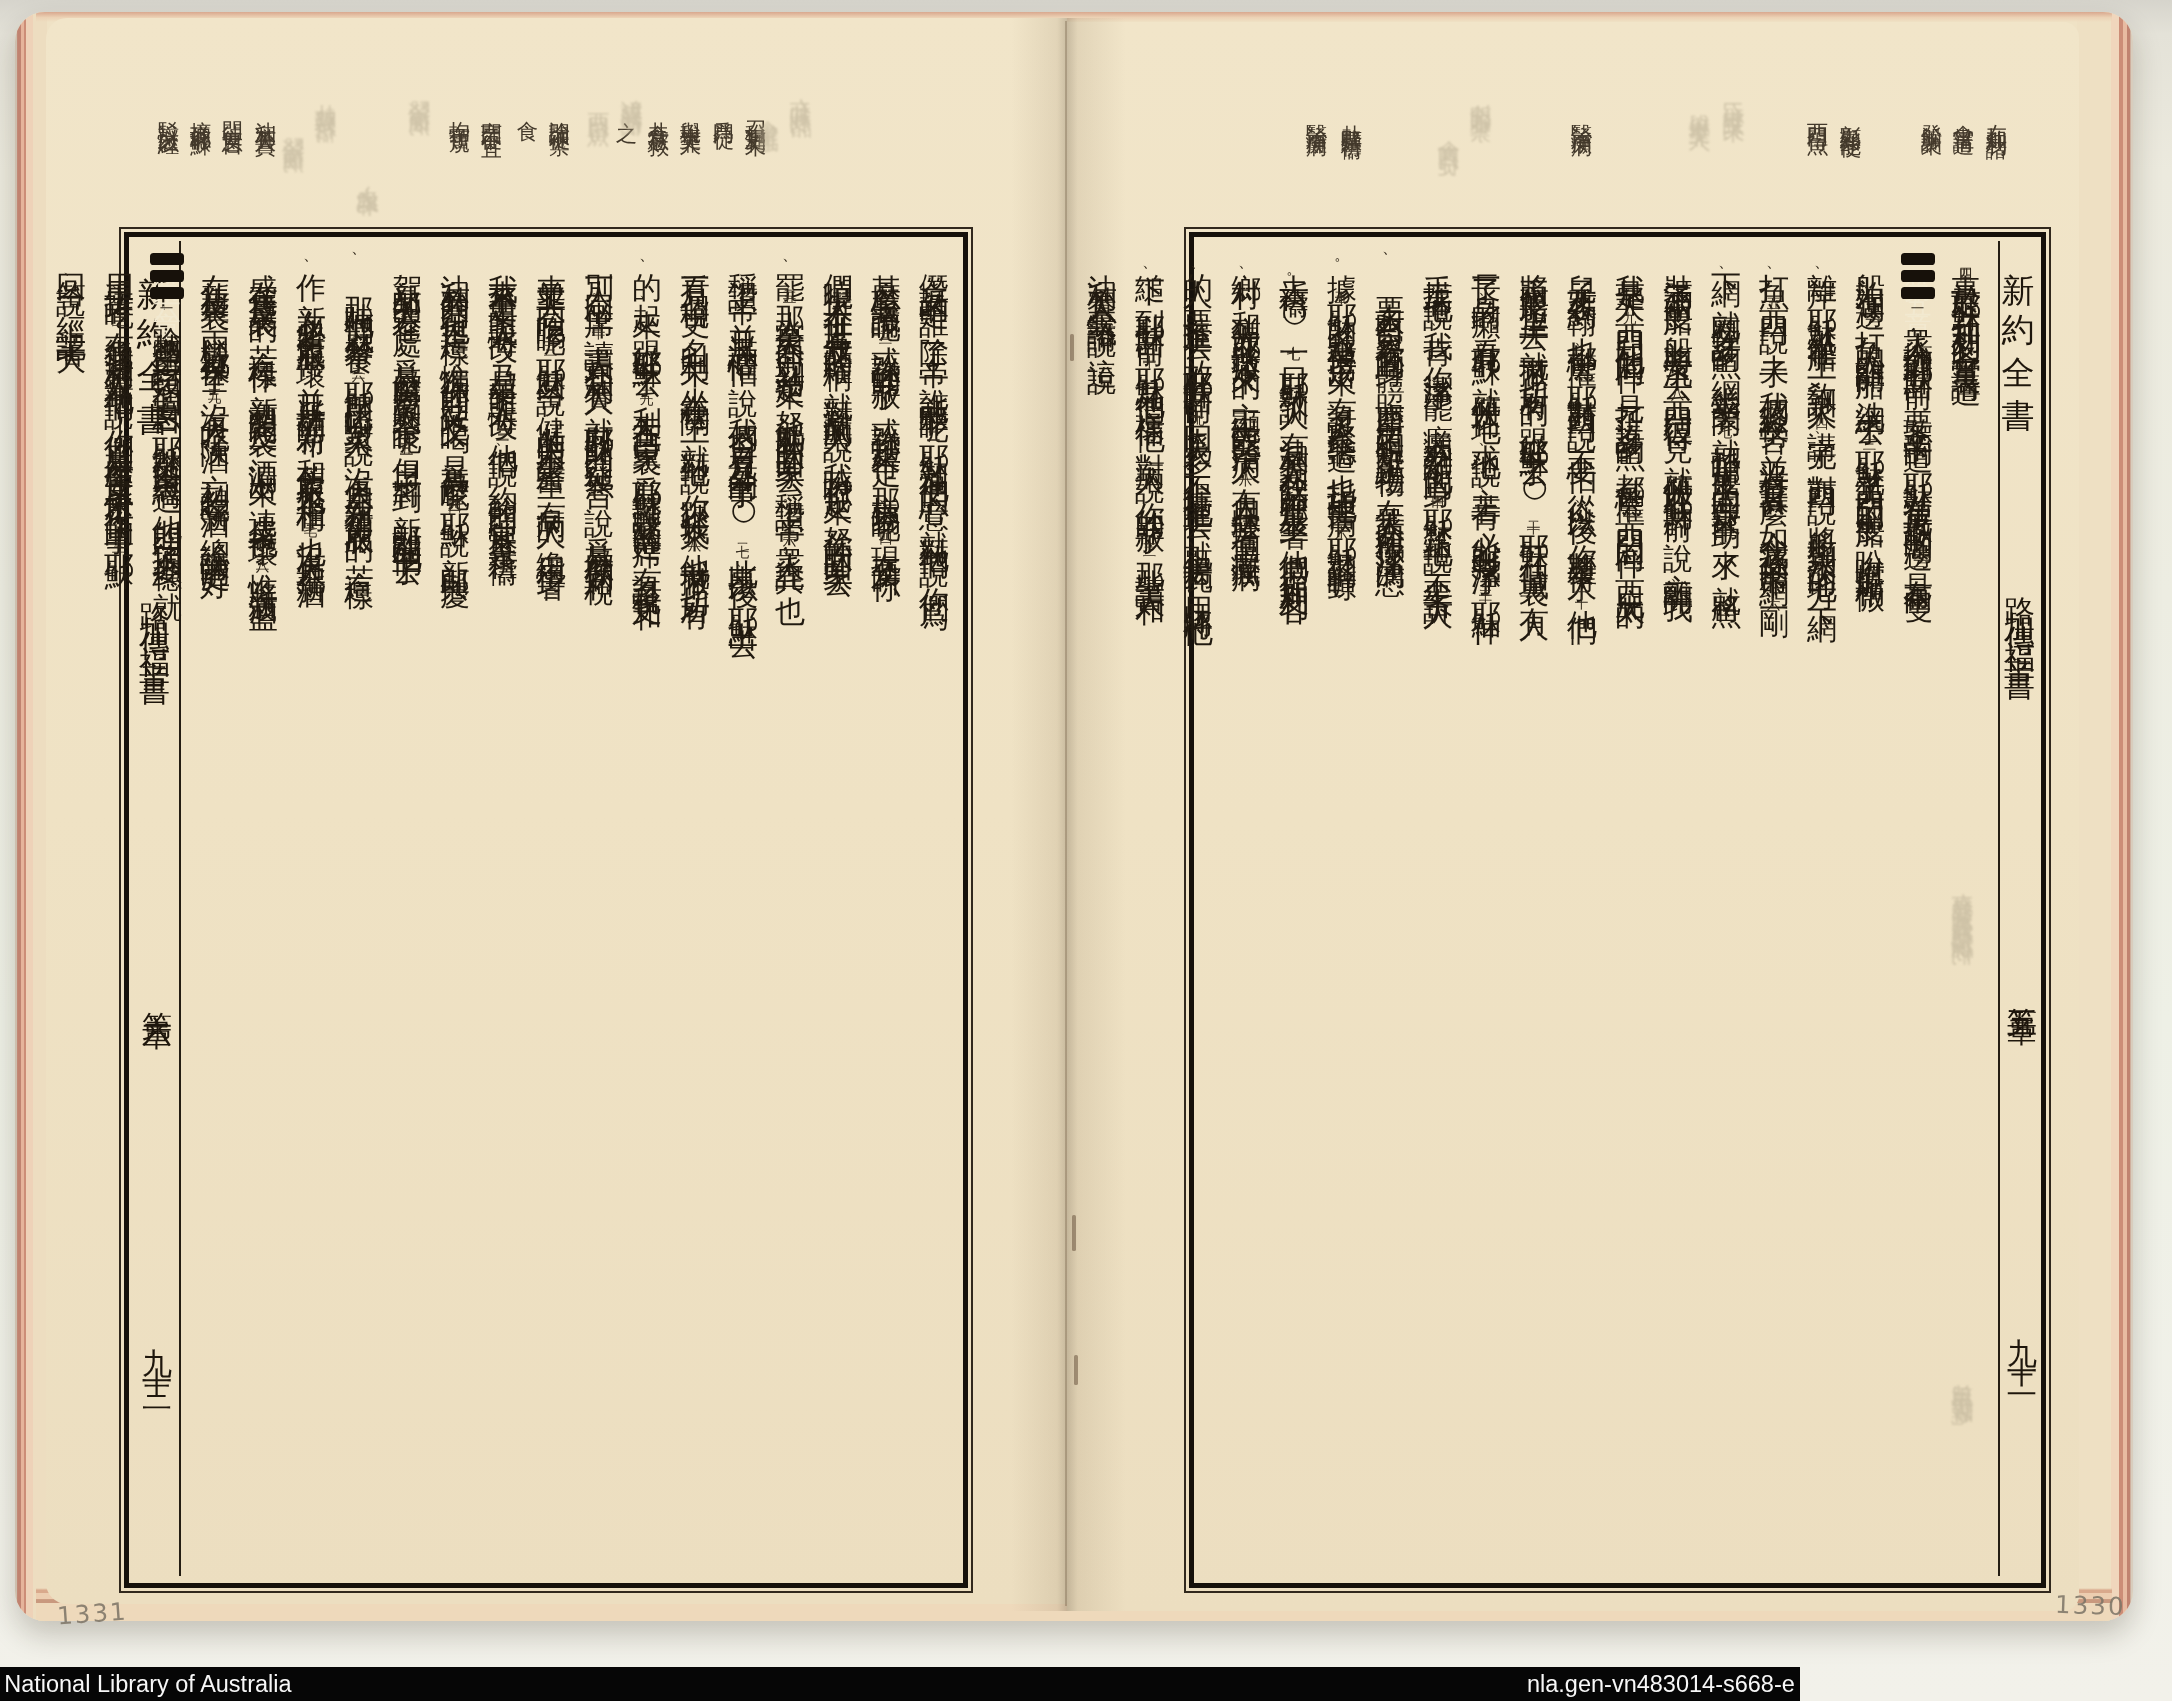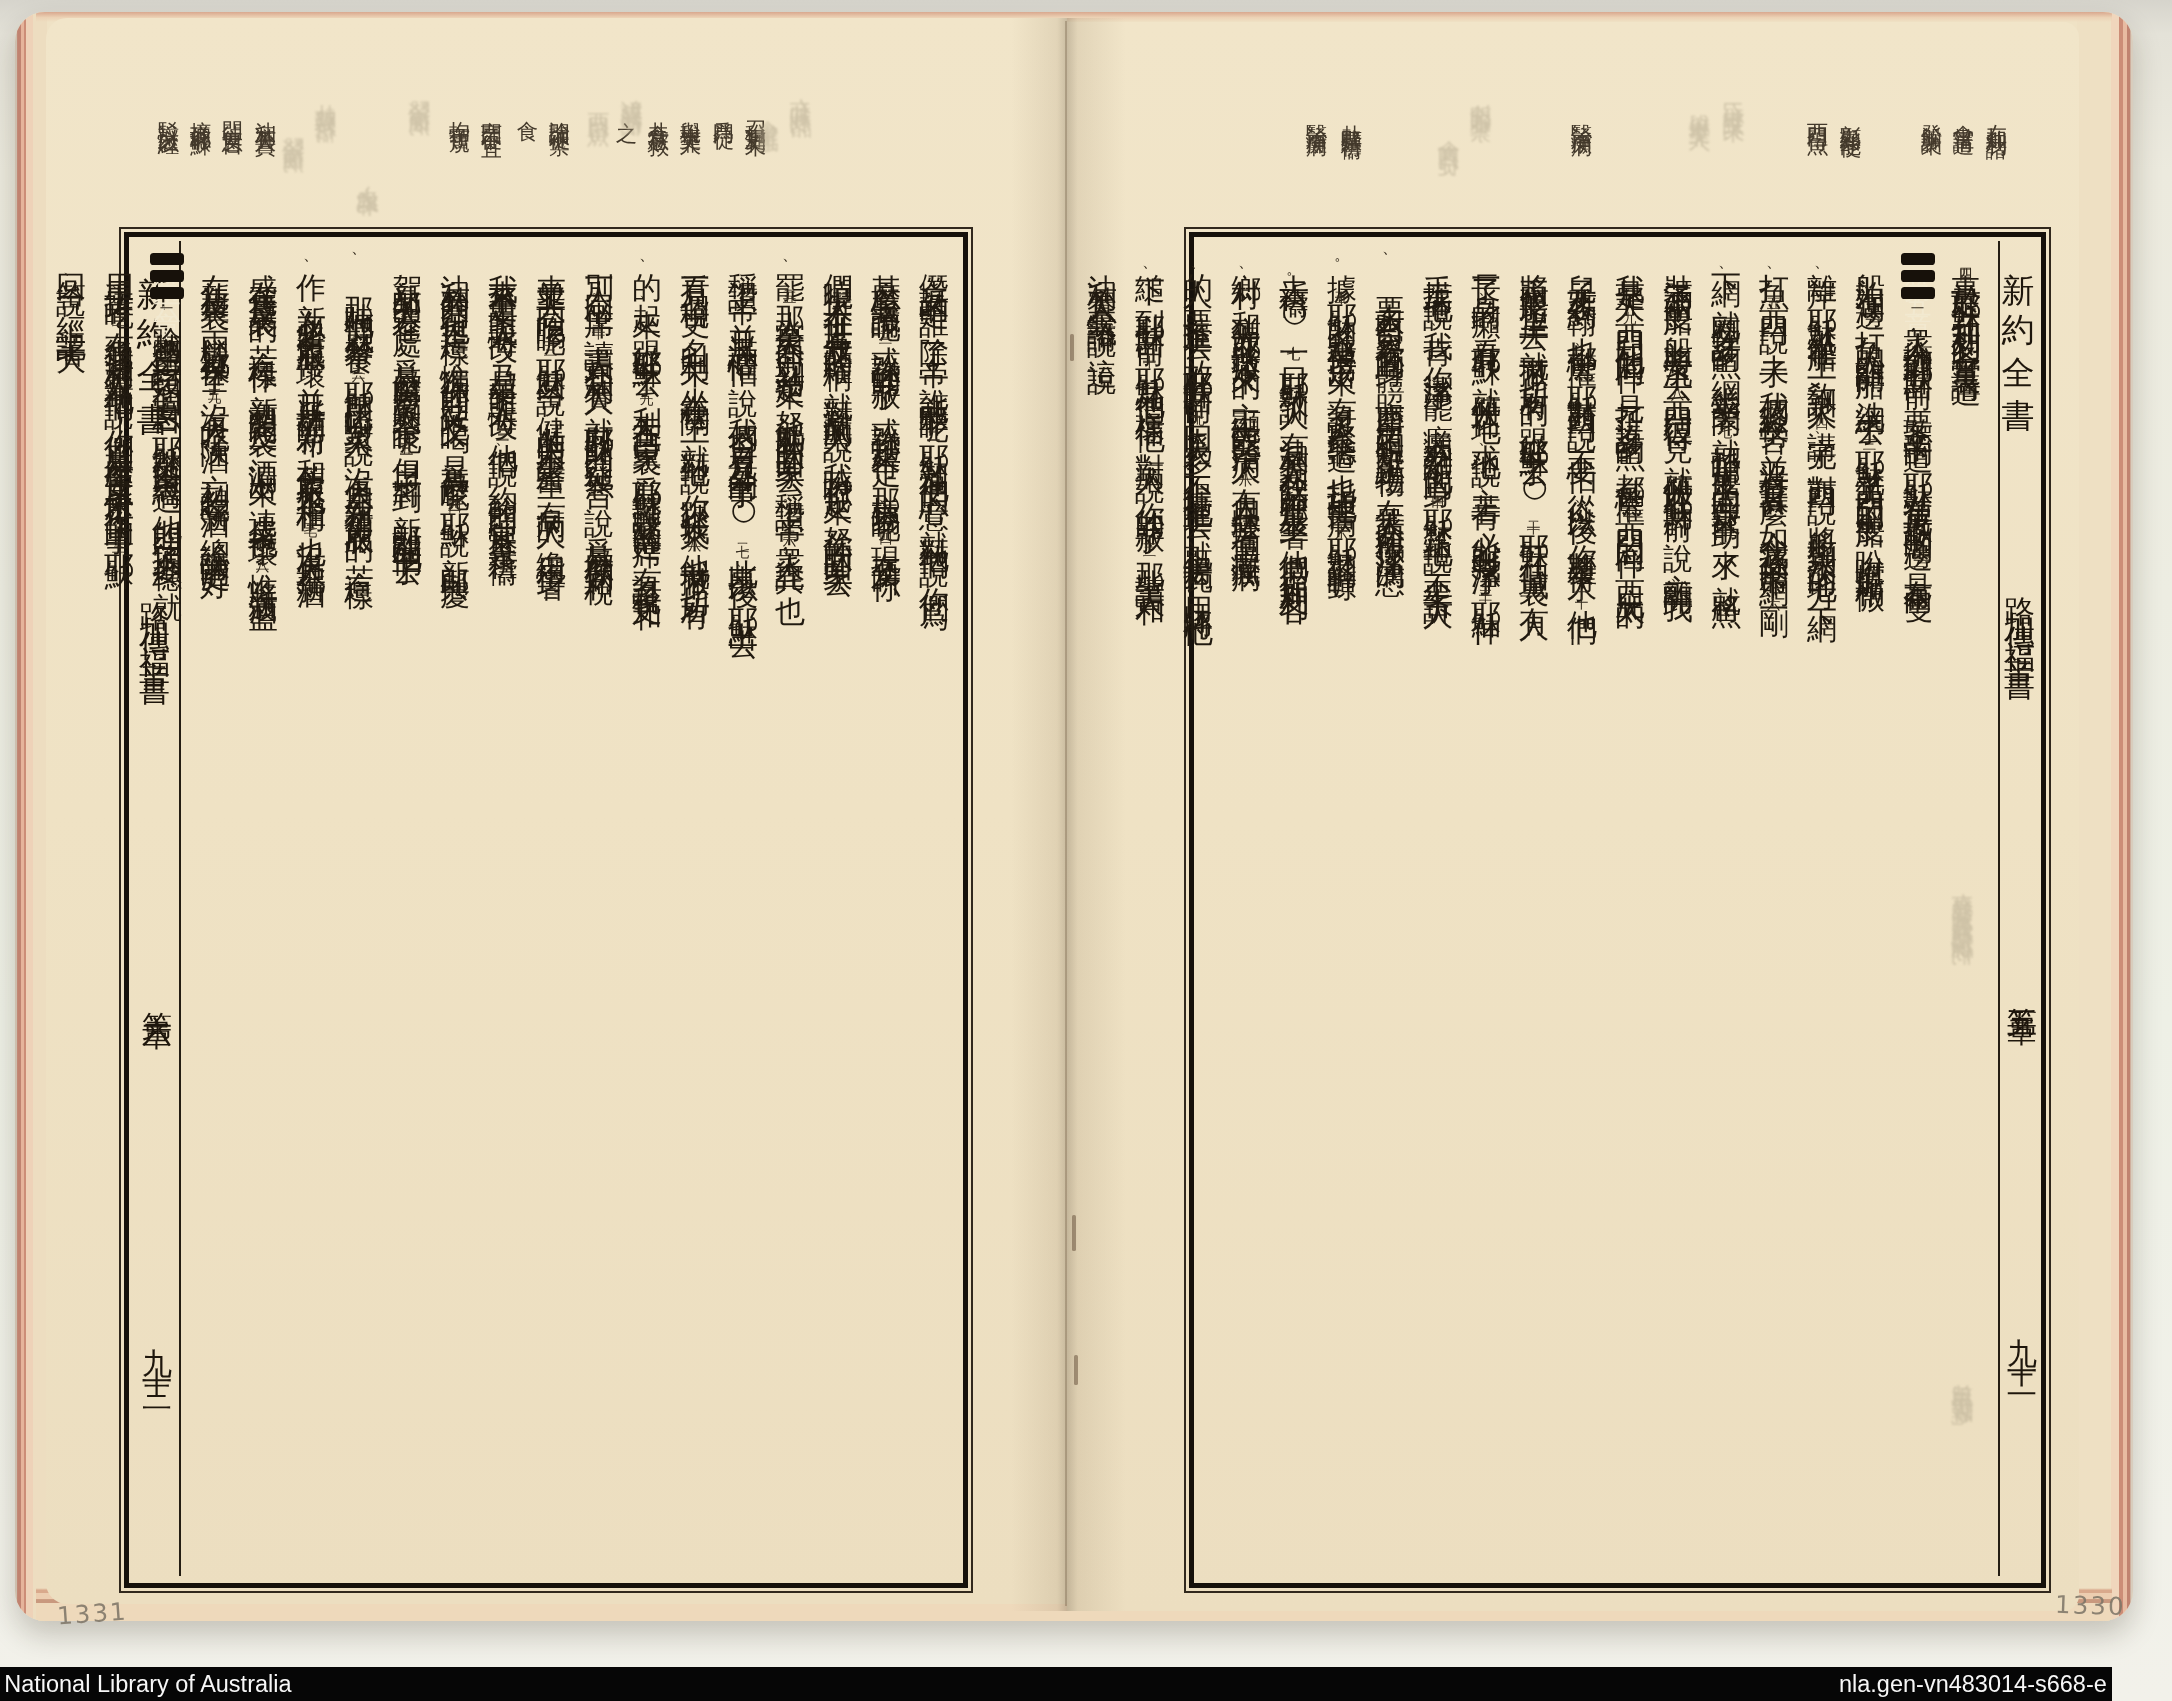--- a/index.html
+++ b/index.html
@@ -40,21 +40,21 @@
   .vcol .chb{background:#17110a;color:#f2e9d0;font-size:27px;border-radius:3.6px;
     padding:2.6px 3.1px;margin:2.6px 0;display:inline-block;line-height:1.05;}
   .mlabel{position:absolute;writing-mode:vertical-rl;text-orientation:upright;color:#1e160c;width:44px;text-align:center;}
   .ann{position:absolute;writing-mode:vertical-rl;text-orientation:upright;color:#43392b;
     font-size:21.4px;letter-spacing:3.6px;width:26px;line-height:26px;}
   .ghost{position:absolute;writing-mode:vertical-rl;text-orientation:upright;color:#b4a98f;
     font-size:22px;letter-spacing:4.2px;width:26px;line-height:27px;opacity:.55;filter:blur(0.8px);transform:scaleX(-1);}
   
   .pencil{position:absolute;font-family:"DejaVu Sans","Liberation Sans",sans-serif;
     color:#7c7466;font-size:24.5px;letter-spacing:2.1px;opacity:.85;}
-  .footer-bar{position:absolute;left:0;top:1667px;width:2112px;height:34px;background:#060606;
+  .footer-bar{position:absolute;left:0;top:1667px;width:1800px;height:34px;background:#060606;
     display:flex;align-items:center;justify-content:space-between;
     font-family:"Liberation Sans","DejaVu Sans",sans-serif;color:#f7f7f7;font-size:23.5px;}
   .footer-bar .lt{margin-left:4.2px;}
   .footer-bar .rt{margin-right:5.2px;}
 </style>
 </head>
 <body>
 
 <div id="scan">
   <div class="book">

